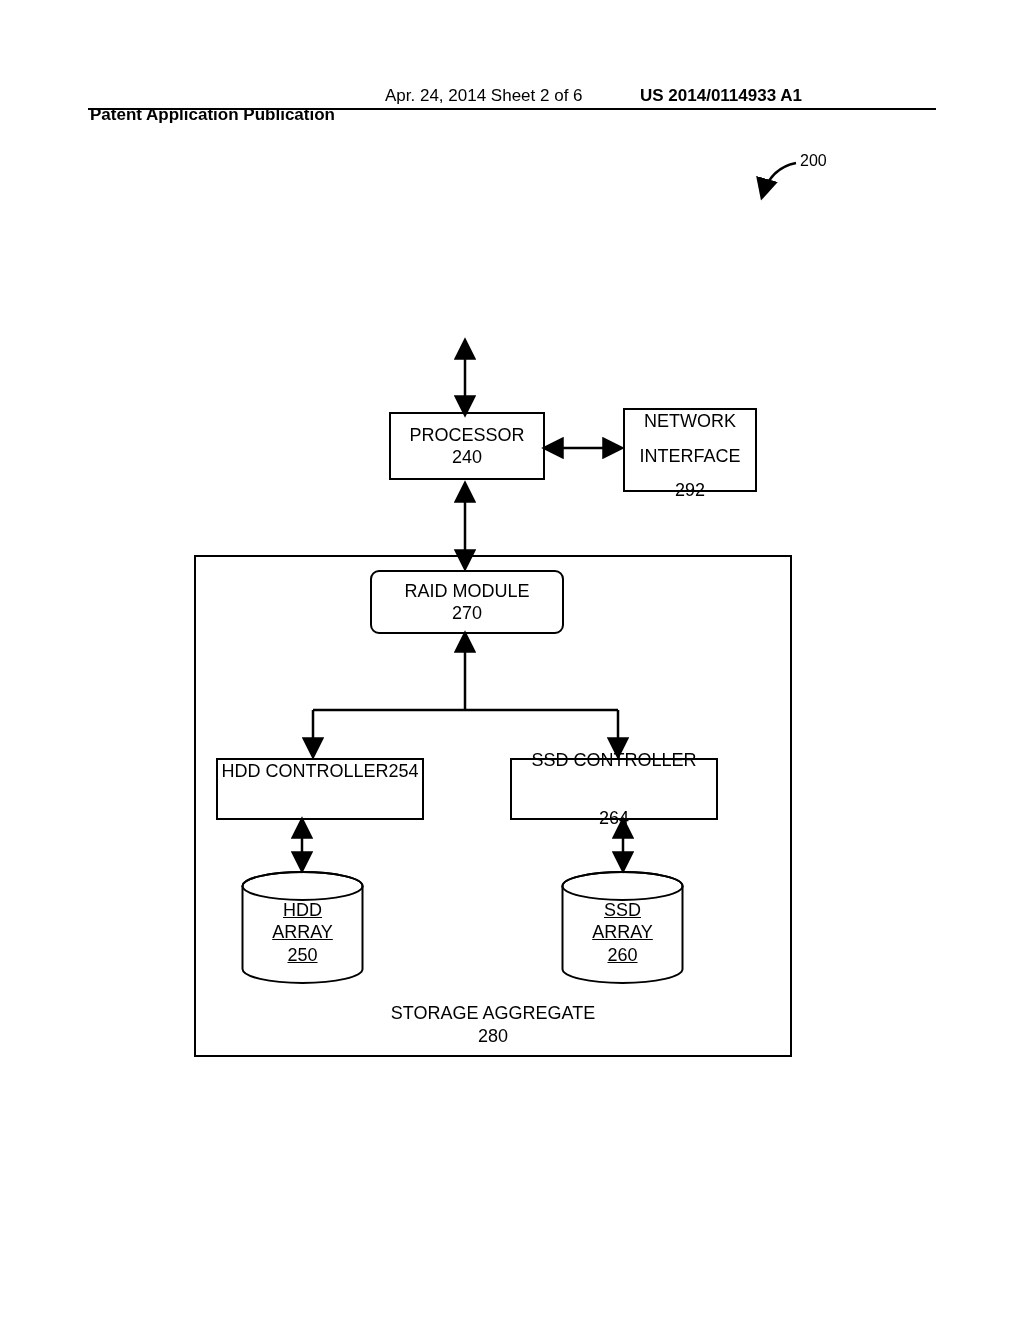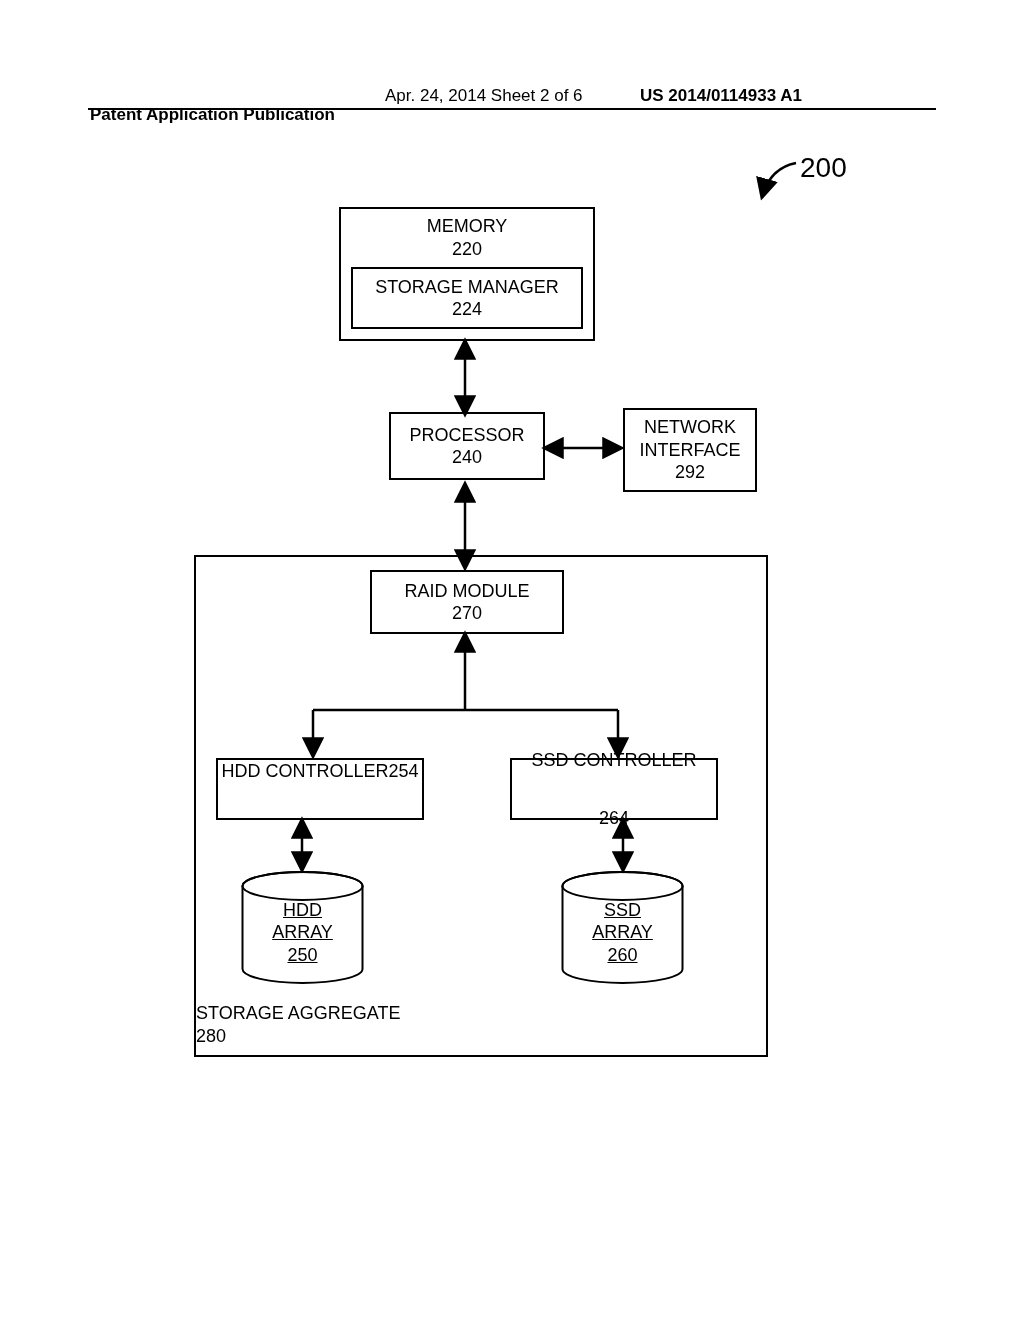--- a/index.html
+++ b/index.html
@@ -70,21 +70,21 @@
   svg.overlay {
     position: absolute;
     top: 0;
     left: 0;
     width: 1024px;
     height: 1320px;
     pointer-events: none;
   }
   .ref200 {
     position: absolute;
-    font-size: 28px;
+    font-size: 16px;
   }
   
   .cyl {
     position: absolute;
   }
   .cyl svg {
     display: block;
   }
   .cyl .cyl-text {
     position: absolute;
@@ -106,51 +106,40 @@
 
   <div class="header">
     <div class="left">Patent Application Publication</div>
     <div class="mid">Apr. 24, 2014  Sheet 2 of 6</div>
     <div class="right">US 2014/0114933 A1</div>
   </div>
   <div class="hr"></div>
 
   <div class="ref200" style="left:800px; top:152px;">200</div>
 
-  <div class="block" style="left:339px; top:207px; width:252px; height:130px;">
-    <div style="margin-top:6px;">
-      <div>MEMORY</div>
-      <div>220</div>
-    </div>
-
-    <div class="inner-block" style="left:10px; top:58px; width:228px; height:58px; display:flex; flex-direction:column; justify-content:center;">
-      <div>STORAGE MANAGER</div>
-      <div>224</div>
-    </div>
-  </div>
 
   <div class="block" style="left:389px; top:412px; width:152px; height:64px; display:flex; flex-direction:column; justify-content:center;">
     <div>PROCESSOR</div>
     <div>240</div>
   </div>
 
-  <div class="block" style="left:623px; top:408px; width:130px; height:80px; display:flex; flex-direction:column; justify-content:center;">
+  <div class="block" style="left:623px; top:408px; width:130px; height:80px; display:flex; flex-direction:column; gap:12px;">
     <div>NETWORK</div>
     <div>INTERFACE</div>
     <div>292</div>
   </div>
 
-  <div class="block" style="left:194px; top:555px; width:570px; height:498px; border-width:2px; text-align:left;">
+  <div class="block" style="left:194px; top:555px; width:570px; height:498px; border-width:2px; text-align:center;padding-left:24px;">
     <div style="position:absolute; bottom:8px; left:0; right:0;">
       <div>STORAGE AGGREGATE</div>
       <div>280</div>
     </div>
   </div>
 
-  <div class="block" style="left:370px; top:570px; width:190px; height:60px; display:flex; flex-direction:column; justify-content:center;">
+  <div class="block" style="left:370px; top:570px; width:190px; height:60px; display:flex; flex-direction:column; justify-content:center;border-radius:9px;">
     <div>RAID MODULE</div>
     <div>270</div>
   </div>
 
   <div class="block" style="left:216px; top:758px; width:204px; height:58px; display:flex; flex-direction:row; justify-content:center;">
     <div>HDD CONTROLLER</div>
     <div>254</div>
   </div>
 
   <div class="block" style="left:510px; top:758px; width:204px; height:58px; display:flex; flex-direction:column; justify-content:center;gap:35px;">

